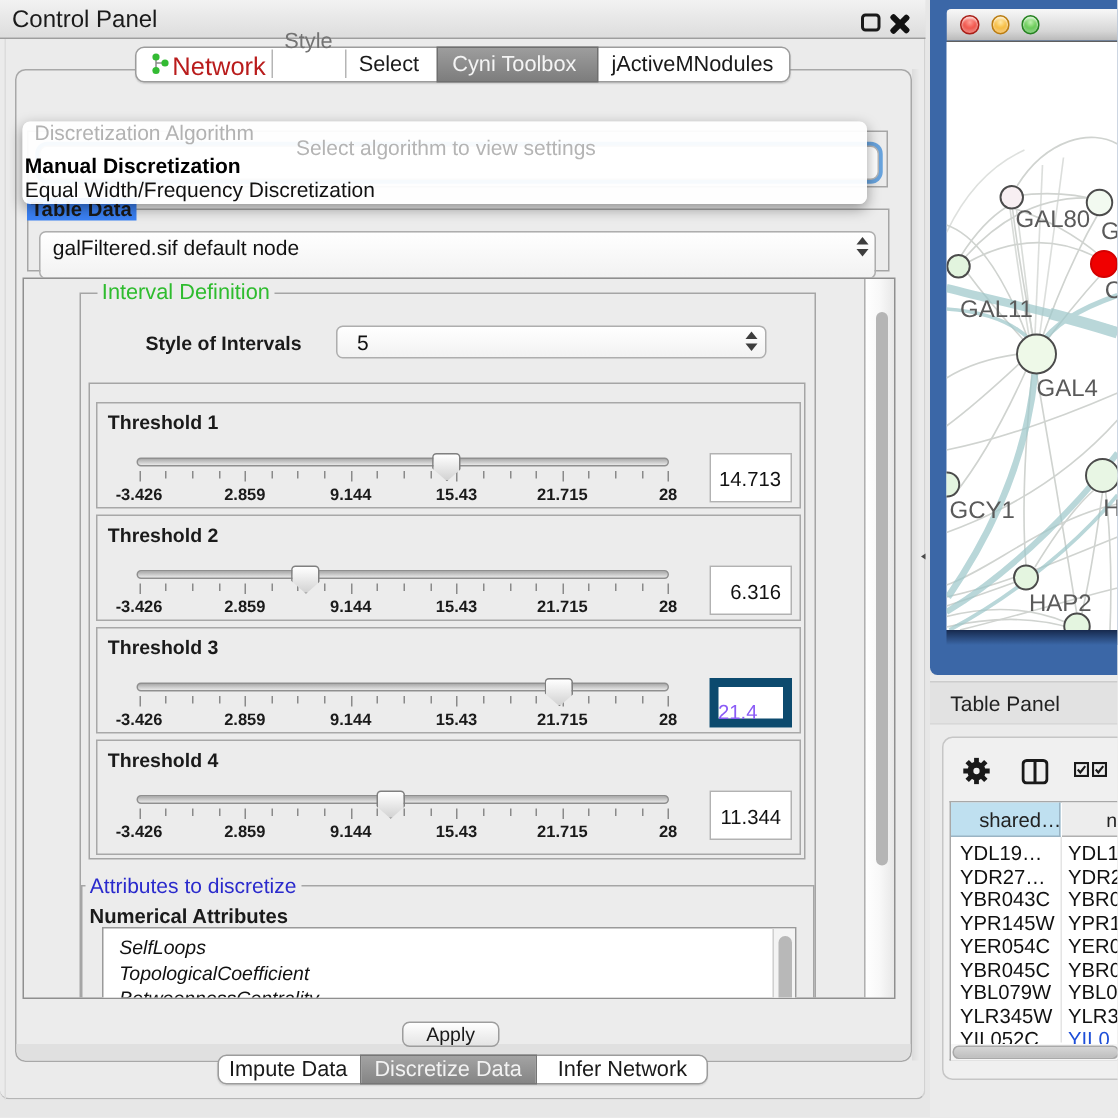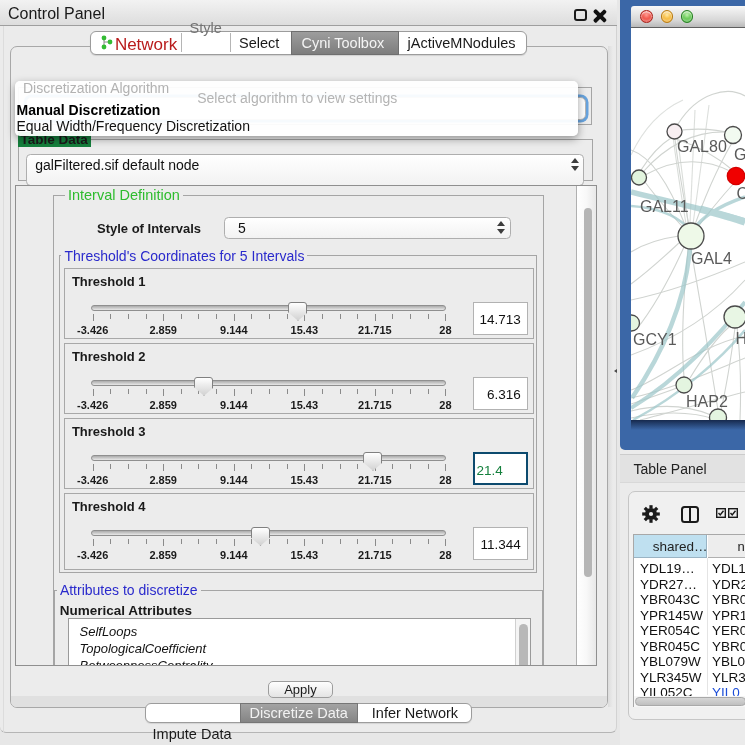--- a/index.html
+++ b/index.html
@@ -31,39 +31,38 @@
 <div style="position:absolute;left:114.9px;top:34.8px;font-size:17px;color:#b91c1c;white-space:nowrap;z-index:24;">Network</div>
 <div style="position:absolute;left:189.5px;top:20px;font-size:14.5px;color:#737373;white-space:nowrap;z-index:24;">Style</div>
 <div style="position:absolute;left:239.1px;top:34.8px;font-size:14.5px;color:#1a1a1a;white-space:nowrap;z-index:24;">Select</div>
 <div style="position:absolute;left:301.5px;top:34.8px;font-size:14.5px;color:#f4f4f4;white-space:nowrap;z-index:24;">Cyni Toolbox</div>
 <div style="position:absolute;left:407.6px;top:34.8px;font-size:14.5px;color:#1a1a1a;white-space:nowrap;z-index:24;">jActiveMNodules</div>
 <div style="position:absolute;left:10.4px;top:46px;width:597.7px;height:661.6px;background:#ececec;border:1px solid #a8a8a8;border-radius:7px;"></div>
 <div style="position:absolute;left:11.4px;top:696px;width:595.7px;height:10.7px;background:#e0e0e0;border-radius:0 0 6px 6px;"></div>
 <div class="grpborder" style="position:absolute;left:17.7px;top:87px;width:574.3px;height:38.3px;"></div>
 <div style="position:absolute;left:25.5px;top:97px;width:560.5px;height:23px;background:#fff;border:1px solid #b5b5b5;border-radius:5.5px;box-shadow:0 0 0 2.5px rgba(90,155,220,0.9);"></div>
 <div class="grpborder" style="position:absolute;left:17.7px;top:139px;width:575.3px;height:42px;"></div>
-<div style="position:absolute;left:17.5px;top:132px;font-size:13.5px;font-weight:bold;color:#1a1a1a;background:#15803d;padding:0 3px;">Table Data</div>
+<div style="position:absolute;left:17.5px;top:132px;font-size:13.5px;font-weight:bold;color:#1a1a1a;background:#3b82f6;padding:0 3px;">Table Data</div>
 <div class="combo" style="position:absolute;left:26.2px;top:154px;width:557.8px;height:32px;">
     <div style="position:absolute;left:8px;top:0;line-height:20px;">galFiltered.sif default node</div>
   </div>
 <div style="position:absolute;left:571.0px;top:157.5px;width:0;height:0;border-left:4.5px solid transparent;border-right:4.5px solid transparent;border-bottom:5px solid #3d3d3d;"></div>
 <div style="position:absolute;left:571.0px;top:165.5px;width:0;height:0;border-left:4.5px solid transparent;border-right:4.5px solid transparent;border-top:5px solid #3d3d3d;"></div>
 <div style="position:absolute;left:15.4px;top:185px;width:581.5px;height:481px;background:#ececec;border:1px solid #8f8f8f;overflow:hidden;">
     <div style="position:absolute;left:560.1px;top:0;width:19.4px;height:479px;background:linear-gradient(90deg,#ffffff 0%,#f8f8f8 50%,#e8e8e8 100%);border-left:1px solid #b0b0b0;"></div>
     <div style="position:absolute;left:567.6px;top:22px;width:8px;height:369px;background:#b5b5b5;border-radius:4px;"></div>
     <div class="grpborder" style="position:absolute;left:36.8px;top:9px;width:490.5px;height:600px;"></div>
     <div class="grptitle" style="position:absolute;left:48.5px;top:2px;color:#2ebc2e;font-size:14.5px;">Interval Definition</div>
     <div style="position:absolute;left:80.6px;top:35px;font-size:13px;font-weight:bold;color:#1a1a1a;">Style of Intervals</div>
     <div class="combo" style="position:absolute;left:207.6px;top:31px;width:286.7px;height:21.5px;">
       <div style="position:absolute;left:13px;top:0;line-height:21.5px;">5</div>
     </div>
     <div style="position:absolute;left:480.5px;top:35.2px;width:0;height:0;border-left:4.5px solid transparent;border-right:4.5px solid transparent;border-bottom:5px solid #3d3d3d;"></div>
     <div style="position:absolute;left:480.5px;top:43.2px;width:0;height:0;border-left:4.5px solid transparent;border-right:4.5px solid transparent;border-top:5px solid #3d3d3d;"></div>
     <div class="grpborder" style="position:absolute;left:42.5px;top:69px;width:478.6px;height:317.7px;"></div>
-    <div class="grptitle" style="position:absolute;left:45px;top:62.5px;color:#2a2acc;">Threshold's Coordinates for 5 Intervals</div>
     <div style="position:absolute;left:47.5px;top:81.5px;width:470px;height:71.0px;border:1px solid #a8a8a8;background:#ececec;">
       <div style="position:absolute;left:7px;top:5px;font-size:13px;font-weight:bold;color:#1a1a1a;">Threshold 1</div>
       <div style="position:absolute;left:26.1px;top:36.5px;width:354.6px;height:5.5px;background:linear-gradient(#ababab,#e8e8e8);border:1px solid #8f8f8f;border-radius:3px;"></div>
       <div class="tick" style="left:27.8px;top:45.5px;height:7px;"></div>
       <div class="tick" style="left:45.4px;top:45.5px;height:4.5px;"></div>
       <div class="tick" style="left:63.1px;top:45.5px;height:4.5px;"></div>
       <div class="tick" style="left:80.7px;top:45.5px;height:4.5px;"></div>
       <div class="tick" style="left:98.3px;top:45.5px;height:7px;"></div>
       <div class="tick" style="left:116.0px;top:45.5px;height:4.5px;"></div>
       <div class="tick" style="left:133.6px;top:45.5px;height:4.5px;"></div>
@@ -147,21 +146,21 @@
       <div class="tick" style="left:345.2px;top:45.5px;height:4.5px;"></div>
       <div class="tick" style="left:362.9px;top:45.5px;height:4.5px;"></div>
       <div class="tick" style="left:380.5px;top:45.5px;height:7px;"></div>
       <div class="tlabel" style="left:27.8px;top:55px;">-3.426</div>
       <div class="tlabel" style="left:98.3px;top:55px;">2.859</div>
       <div class="tlabel" style="left:168.9px;top:55px;">9.144</div>
       <div class="tlabel" style="left:239.4px;top:55px;">15.43</div>
       <div class="tlabel" style="left:310.0px;top:55px;">21.715</div>
       <div class="tlabel" style="left:380.5px;top:55px;">28</div>
       <div style="position:absolute;left:298.6px;top:33.5px;width:19px;height:18.5px;background:linear-gradient(#ffffff,#d2d2d2);border:1px solid #808080;border-radius:3px 3px 2px 2px;clip-path:polygon(-2% -2%,102% -2%,102% 55%,50% 102%,-2% 55%);"></div>
-      <div style="position:absolute;left:407.8px;top:33.5px;width:55px;height:33px;background:#fff;border:2px solid #0c4a6e;font-size:13.5px;color:#15803d;line-height:33px;text-align:right;padding-right:23px;">21.4</div>
+      <div style="position:absolute;left:407.8px;top:33.5px;width:55px;height:33px;background:#fff;border:6px solid #0c4a6e;font-size:13.5px;color:#8b5cf6;line-height:33px;text-align:right;padding-right:23px;">21.4</div>
     </div>
     <div style="position:absolute;left:47.5px;top:306.5px;width:470px;height:77.0px;border:1px solid #a8a8a8;background:#ececec;">
       <div style="position:absolute;left:7px;top:5px;font-size:13px;font-weight:bold;color:#1a1a1a;">Threshold 4</div>
       <div style="position:absolute;left:26.1px;top:36.5px;width:354.6px;height:5.5px;background:linear-gradient(#ababab,#e8e8e8);border:1px solid #8f8f8f;border-radius:3px;"></div>
       <div class="tick" style="left:27.8px;top:45.5px;height:7px;"></div>
       <div class="tick" style="left:45.4px;top:45.5px;height:4.5px;"></div>
       <div class="tick" style="left:63.1px;top:45.5px;height:4.5px;"></div>
       <div class="tick" style="left:80.7px;top:45.5px;height:4.5px;"></div>
       <div class="tick" style="left:98.3px;top:45.5px;height:7px;"></div>
       <div class="tick" style="left:116.0px;top:45.5px;height:4.5px;"></div>
@@ -197,21 +196,21 @@
 TopologicalCoefficient
 BetweennessCentrality
 Stress</div>
       <div style="position:absolute;right:0;top:0;width:15px;height:100%;background:#f4f4f4;border-left:1px solid #d0d0d0;"></div>
       <div style="position:absolute;right:2.8px;top:4.6px;width:8.8px;height:60px;background:#b8b8b8;border-radius:4.4px;"></div>
     </div>
   </div>
 <div style="position:absolute;left:267.9px;top:680.8px;width:65px;height:17px;background:linear-gradient(#fefefe,#e4e4e4);border:1px solid #9d9d9d;border-radius:5px;font-size:13px;color:#1a1a1a;text-align:center;line-height:16px;">Apply</div>
 <div style="position:absolute;left:144.6px;top:702.6px;width:327.3px;height:20.5px;background:#fff;border:1px solid #9c9c9c;border-radius:6px;box-shadow:0 1px 1px rgba(0,0,0,0.1);"></div>
 <div style="position:absolute;left:239.5px;top:702.6px;width:118.5px;height:20.5px;background:linear-gradient(#a3a3a3,#858585);border:1px solid #767676;"></div>
-<div style="position:absolute;left:144.6px;top:702.6px;width:95px;height:20.5px;text-align:center;line-height:20.5px;font-size:14.5px;color:#1a1a1a;white-space:nowrap;margin-top:21px;">Impute Data</div>
+<div style="position:absolute;left:144.6px;top:702.6px;width:95px;height:20.5px;text-align:center;line-height:20.5px;font-size:14.5px;color:#1a1a1a;white-space:nowrap;">Impute Data</div>
 <div style="position:absolute;left:239.5px;top:702.6px;width:118.5px;height:20.5px;text-align:center;line-height:20.5px;font-size:14.5px;color:#f2f2f2;white-space:nowrap;">Discretize Data</div>
 <div style="position:absolute;left:358px;top:702.6px;width:113.9px;height:20.5px;text-align:center;line-height:20.5px;font-size:14.5px;color:#1a1a1a;white-space:nowrap;">Infer Network</div>
 <div style="position:absolute;left:607.5px;top:46px;width:5px;height:661px;background:linear-gradient(90deg,#dcdcdc,#ebebeb);"></div>
 <div style="position:absolute;left:2.5px;top:26px;width:1px;height:707px;background:#dcdcdc;"></div>
 <div style="position:absolute;left:613.8px;top:368.8px;width:0;height:0;border-top:2.8px solid transparent;border-bottom:2.8px solid transparent;border-right:3.2px solid #4a4a4a;"></div>
 <div style="position:absolute;left:620px;top:0;width:125px;height:450px;background:#3b67a7;border-radius:0 0 0 5px;"></div>
 <div style="position:absolute;left:631px;top:420px;width:114px;height:10px;background:linear-gradient(#16294d,#3b67a7);"></div>
 <div style="position:absolute;left:631px;top:6px;width:114px;height:22px;background:linear-gradient(#f8f8f8 0%,#d6d6d6 70%,#b9b9b9 100%);border-bottom:1.5px solid #5f5f5f;border-radius:3px 0 0 0;"></div>
 <div style="position:absolute;left:640.4000000000001px;top:10.2px;width:12.6px;height:12.6px;border-radius:50%;background:radial-gradient(circle at 50% 35%, #ff9d94 0%, #f1544a 45%, #d6281e 100%);border:1px solid #a82019;box-shadow:inset 0 1.5px 1.5px rgba(255,255,255,0.75), inset 0 -2px 2px rgba(255,255,255,0.35);"></div>
 <div style="position:absolute;left:660.5px;top:10.2px;width:12.6px;height:12.6px;border-radius:50%;background:radial-gradient(circle at 50% 35%, #ffe9a8 0%, #f7bc3e 45%, #e89b18 100%);border:1px solid #b97c13;box-shadow:inset 0 1.5px 1.5px rgba(255,255,255,0.75), inset 0 -2px 2px rgba(255,255,255,0.35);"></div>

